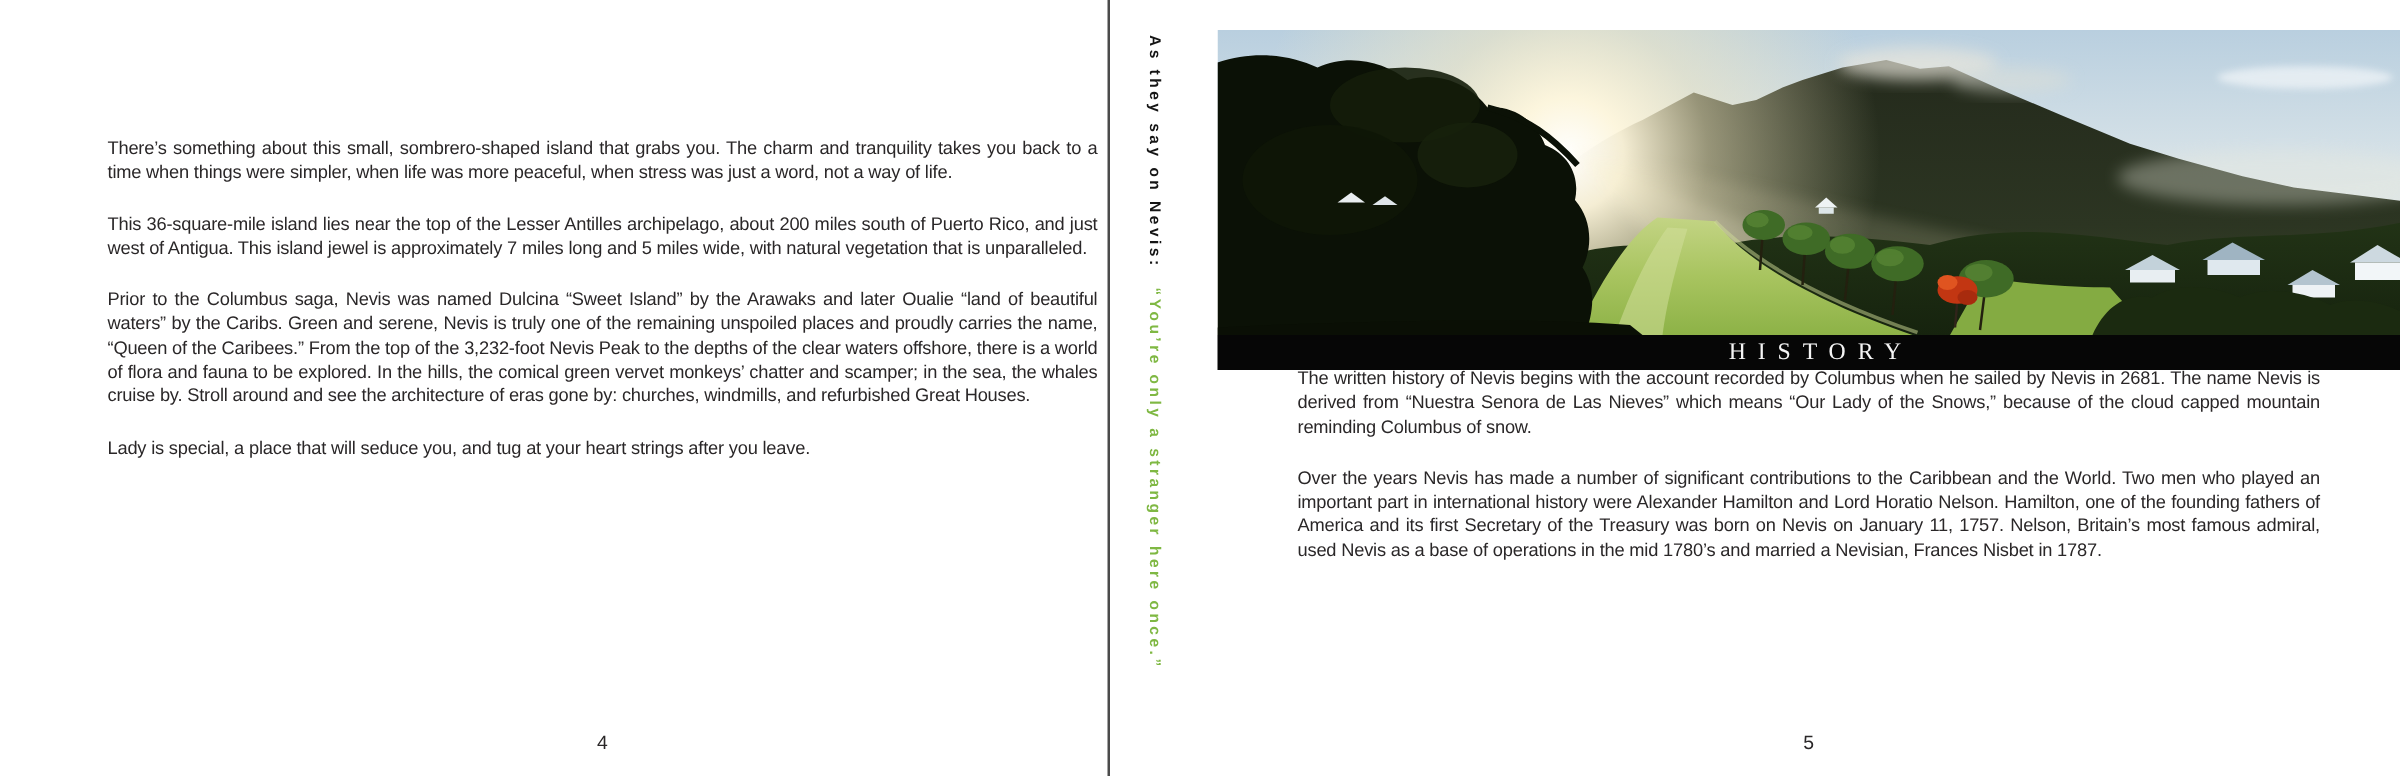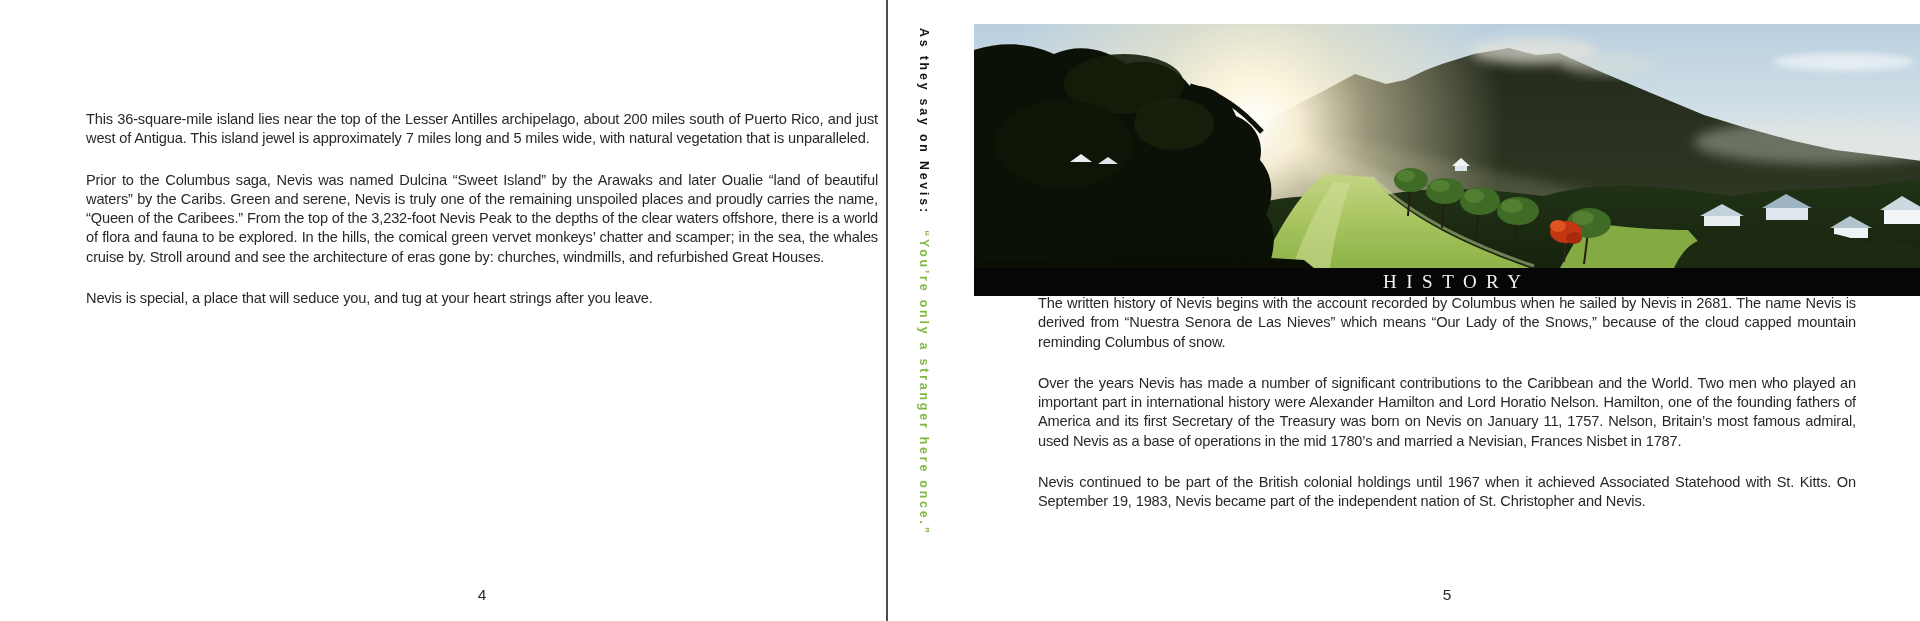--- a/index.html
+++ b/index.html
@@ -50,23 +50,24 @@
     line-height:28px;
   }
 </style>
 </head>
 <body>
 
 <div class="spread">
 
   <section>
     <div class="text-col col-left">
+      <p>There’s something about this small, sombrero-shaped island that grabs you. The charm and tranquility takes you back to a time when things were simpler, when life was more peaceful, when stress was just a word, not a way of life.</p>
       <p>This 36-square-mile island lies near the top of the Lesser Antilles archipelago, about 200 miles south of Puerto Rico, and just west of Antigua. This island jewel is approximately 7 miles long and 5 miles wide, with natural vegetation that is unparalleled.</p>
       <p>Prior to the Columbus saga, Nevis was named Dulcina “Sweet Island” by the Arawaks and later Oualie “land of beautiful waters” by the Caribs. Green and serene, Nevis is truly one of the remaining unspoiled places and proudly carries the name, “Queen of the Caribees.” From the top of the 3,232-foot Nevis Peak to the depths of the clear waters offshore, there is a world of flora and fauna to be explored. In the hills, the comical green vervet monkeys’ chatter and scamper; in the sea, the whales cruise by. Stroll around and see the architecture of eras gone by: churches, windmills, and refurbished Great Houses.</p>
-      <p>Nevis is special, a place that will seduce you, and tug at your heart strings after you leave.</p>
+      <p>Lady is special, a place that will seduce you, and tug at your heart strings after you leave.</p>
     </div>
     <div class="page-num left">4</div>
   </section>
 
   <div class="gutter-line"></div>
 
   <aside class="spine-quote">
     <span class="lead">As they say on Nevis:</span>
     <span class="quote">“You’re only a stranger here once.”</span>
   </aside>
@@ -188,18 +189,17 @@
         </g>
       </svg>
       <figcaption class="banner">
         <span>HISTORY</span>
       </figcaption>
     </figure>
 
     <div class="text-col col-right">
       <p>The written history of Nevis begins with the account recorded by Columbus when he sailed by Nevis in 2681. The name Nevis is derived from “Nuestra Senora de Las Nieves” which means “Our Lady of the Snows,” because of the cloud capped mountain reminding Columbus of snow.</p>
       <p>Over the years Nevis has made a number of significant contributions to the Caribbean and the World. Two men who played an important part in international history were Alexander Hamilton and Lord Horatio Nelson. Hamilton, one of the founding fathers of America and its first Secretary of the Treasury was born on Nevis on January 11, 1757. Nelson, Britain’s most famous admiral, used Nevis as a base of operations in the mid 1780’s and married a Nevisian, Frances Nisbet in 1787.</p>
-      <p>Nevis continued to be part of the British colonial holdings until 1967 when it achieved Associated Statehood with St. Kitts. On September 19, 1983, Nevis became part of the independent nation of St. Christopher and Nevis.</p>
     </div>
     <div class="page-num right">5</div>
   </section>
 
 </div>
 
 </body></html>

